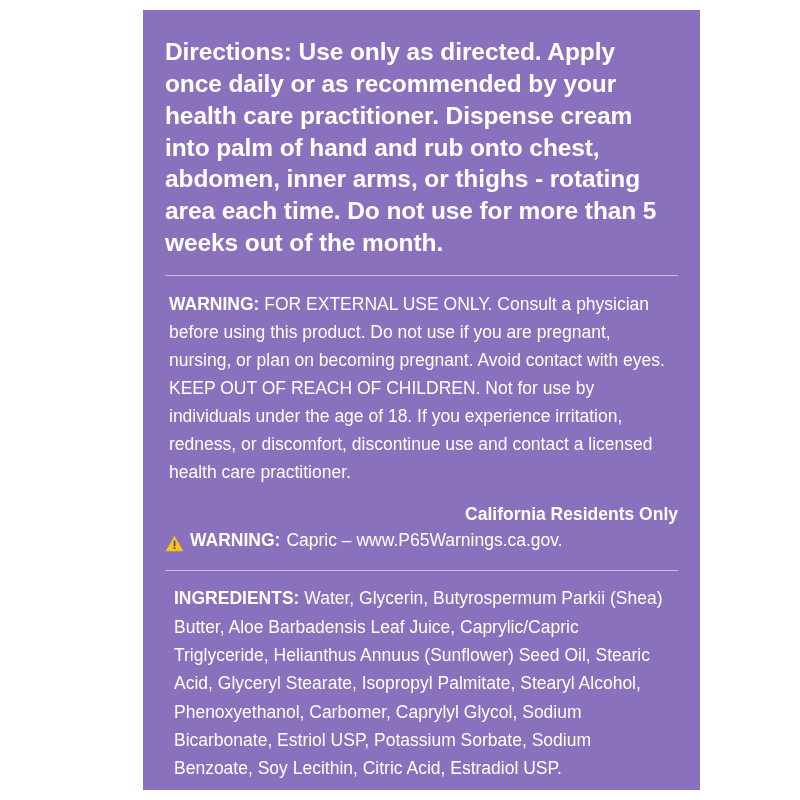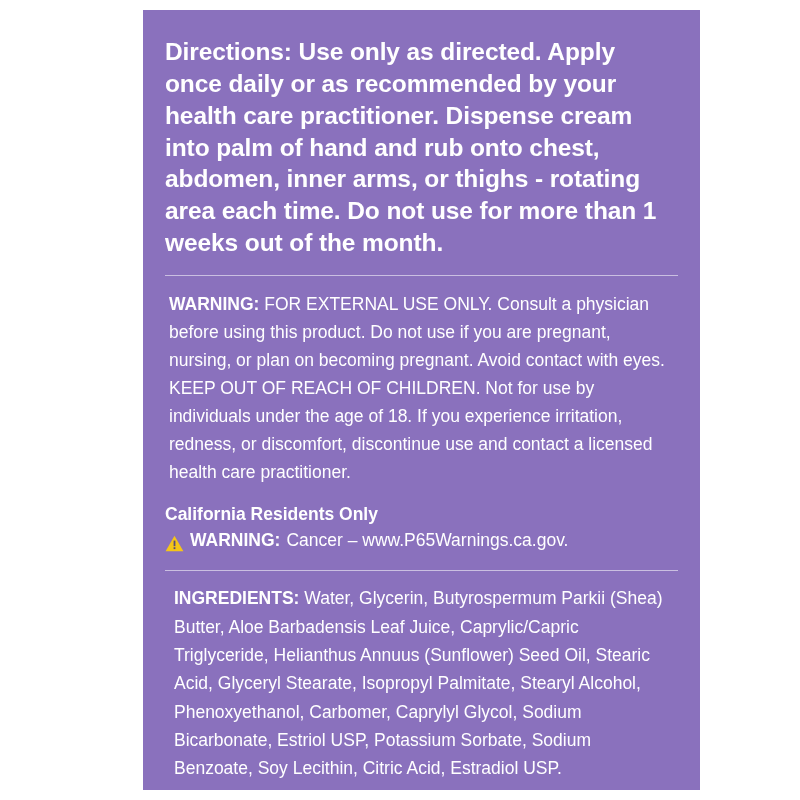--- a/index.html
+++ b/index.html
@@ -46,20 +46,21 @@
   }
 
   .warning-block .lead {
     font-weight: bold;
   }
 
   .ca-head {
     font-size: 17.5px;
     font-weight: bold;
     margin: 18px 0 2px 0;
+    text-align: right;
   }
 
   .ca-line {
     font-size: 17.5px;
     line-height: 1.5;
     margin: 0;
     display: flex;
     align-items: center;
     gap: 6px;
   }
@@ -91,37 +92,37 @@
     height: 1px;
     background: rgba(255,255,255,0.55);
     margin: 17px 0 13px 0;
   }
 </style>
 </head>
 <body>
 
 <div id="label-panel">
 
-  <p class="directions">Directions: Use only as directed. Apply once daily or as recommended by your health care practitioner. Dispense cream into palm of hand and rub onto chest, abdomen, inner arms, or thighs - rotating area each time. Do not use for more than 1 weeks out of the month.</p>
+  <p class="directions">Directions: Use only as directed. Apply once daily or as recommended by your health care practitioner. Dispense cream into palm of hand and rub onto chest, abdomen, inner arms, or thighs - rotating area each time. Do not use for more than 5 weeks out of the month.</p>
 
   <div class="divider"></div>
 
   <p class="warning-block"><span class="lead">WARNING:</span><span> FOR EXTERNAL USE ONLY. Consult a physician before using this product. Do not use if you are pregnant, nursing, or plan on becoming pregnant. Avoid contact with eyes. KEEP OUT OF REACH OF CHILDREN. Not for use by individuals under the age of 18. If you experience irritation, redness, or discomfort, discontinue use and contact a licensed health care practitioner.</span></p>
 
   <p class="ca-head">California Residents Only</p>
 
   <p class="ca-line">
     <span class="tri-icon">
       <svg width="19" height="17" viewBox="0 0 19 17" xmlns="http://www.w3.org/2000/svg">
         <polygon points="9.5,0.8 18.4,16.2 0.6,16.2" fill="#f5c518"></polygon>
         <rect x="8.6" y="5.6" width="1.8" height="5.6" fill="#5a4a7a"></rect>
         <rect x="8.6" y="12.2" width="1.8" height="1.9" fill="#5a4a7a"></rect>
       </svg>
     </span>
     <span class="warn-word">WARNING:</span>
-    <span>Cancer – www.P65Warnings.ca.gov.</span>
+    <span>Capric – www.P65Warnings.ca.gov.</span>
   </p>
 
   <div class="divider2"></div>
 
   <p class="ingredients"><span class="lead">INGREDIENTS:</span><span> Water, Glycerin, Butyrospermum Parkii (Shea) Butter, Aloe Barbadensis Leaf Juice, Caprylic/Capric Triglyceride,  Helianthus Annuus (Sunflower) Seed Oil, Stearic Acid, Glyceryl Stearate, Isopropyl Palmitate, Stearyl Alcohol, Phenoxyethanol, Carbomer, Caprylyl Glycol, Sodium Bicarbonate, Estriol USP, Potassium Sorbate, Sodium Benzoate, Soy Lecithin,  Citric Acid, Estradiol USP.</span></p>
 
 </div>
 
 </body></html>

